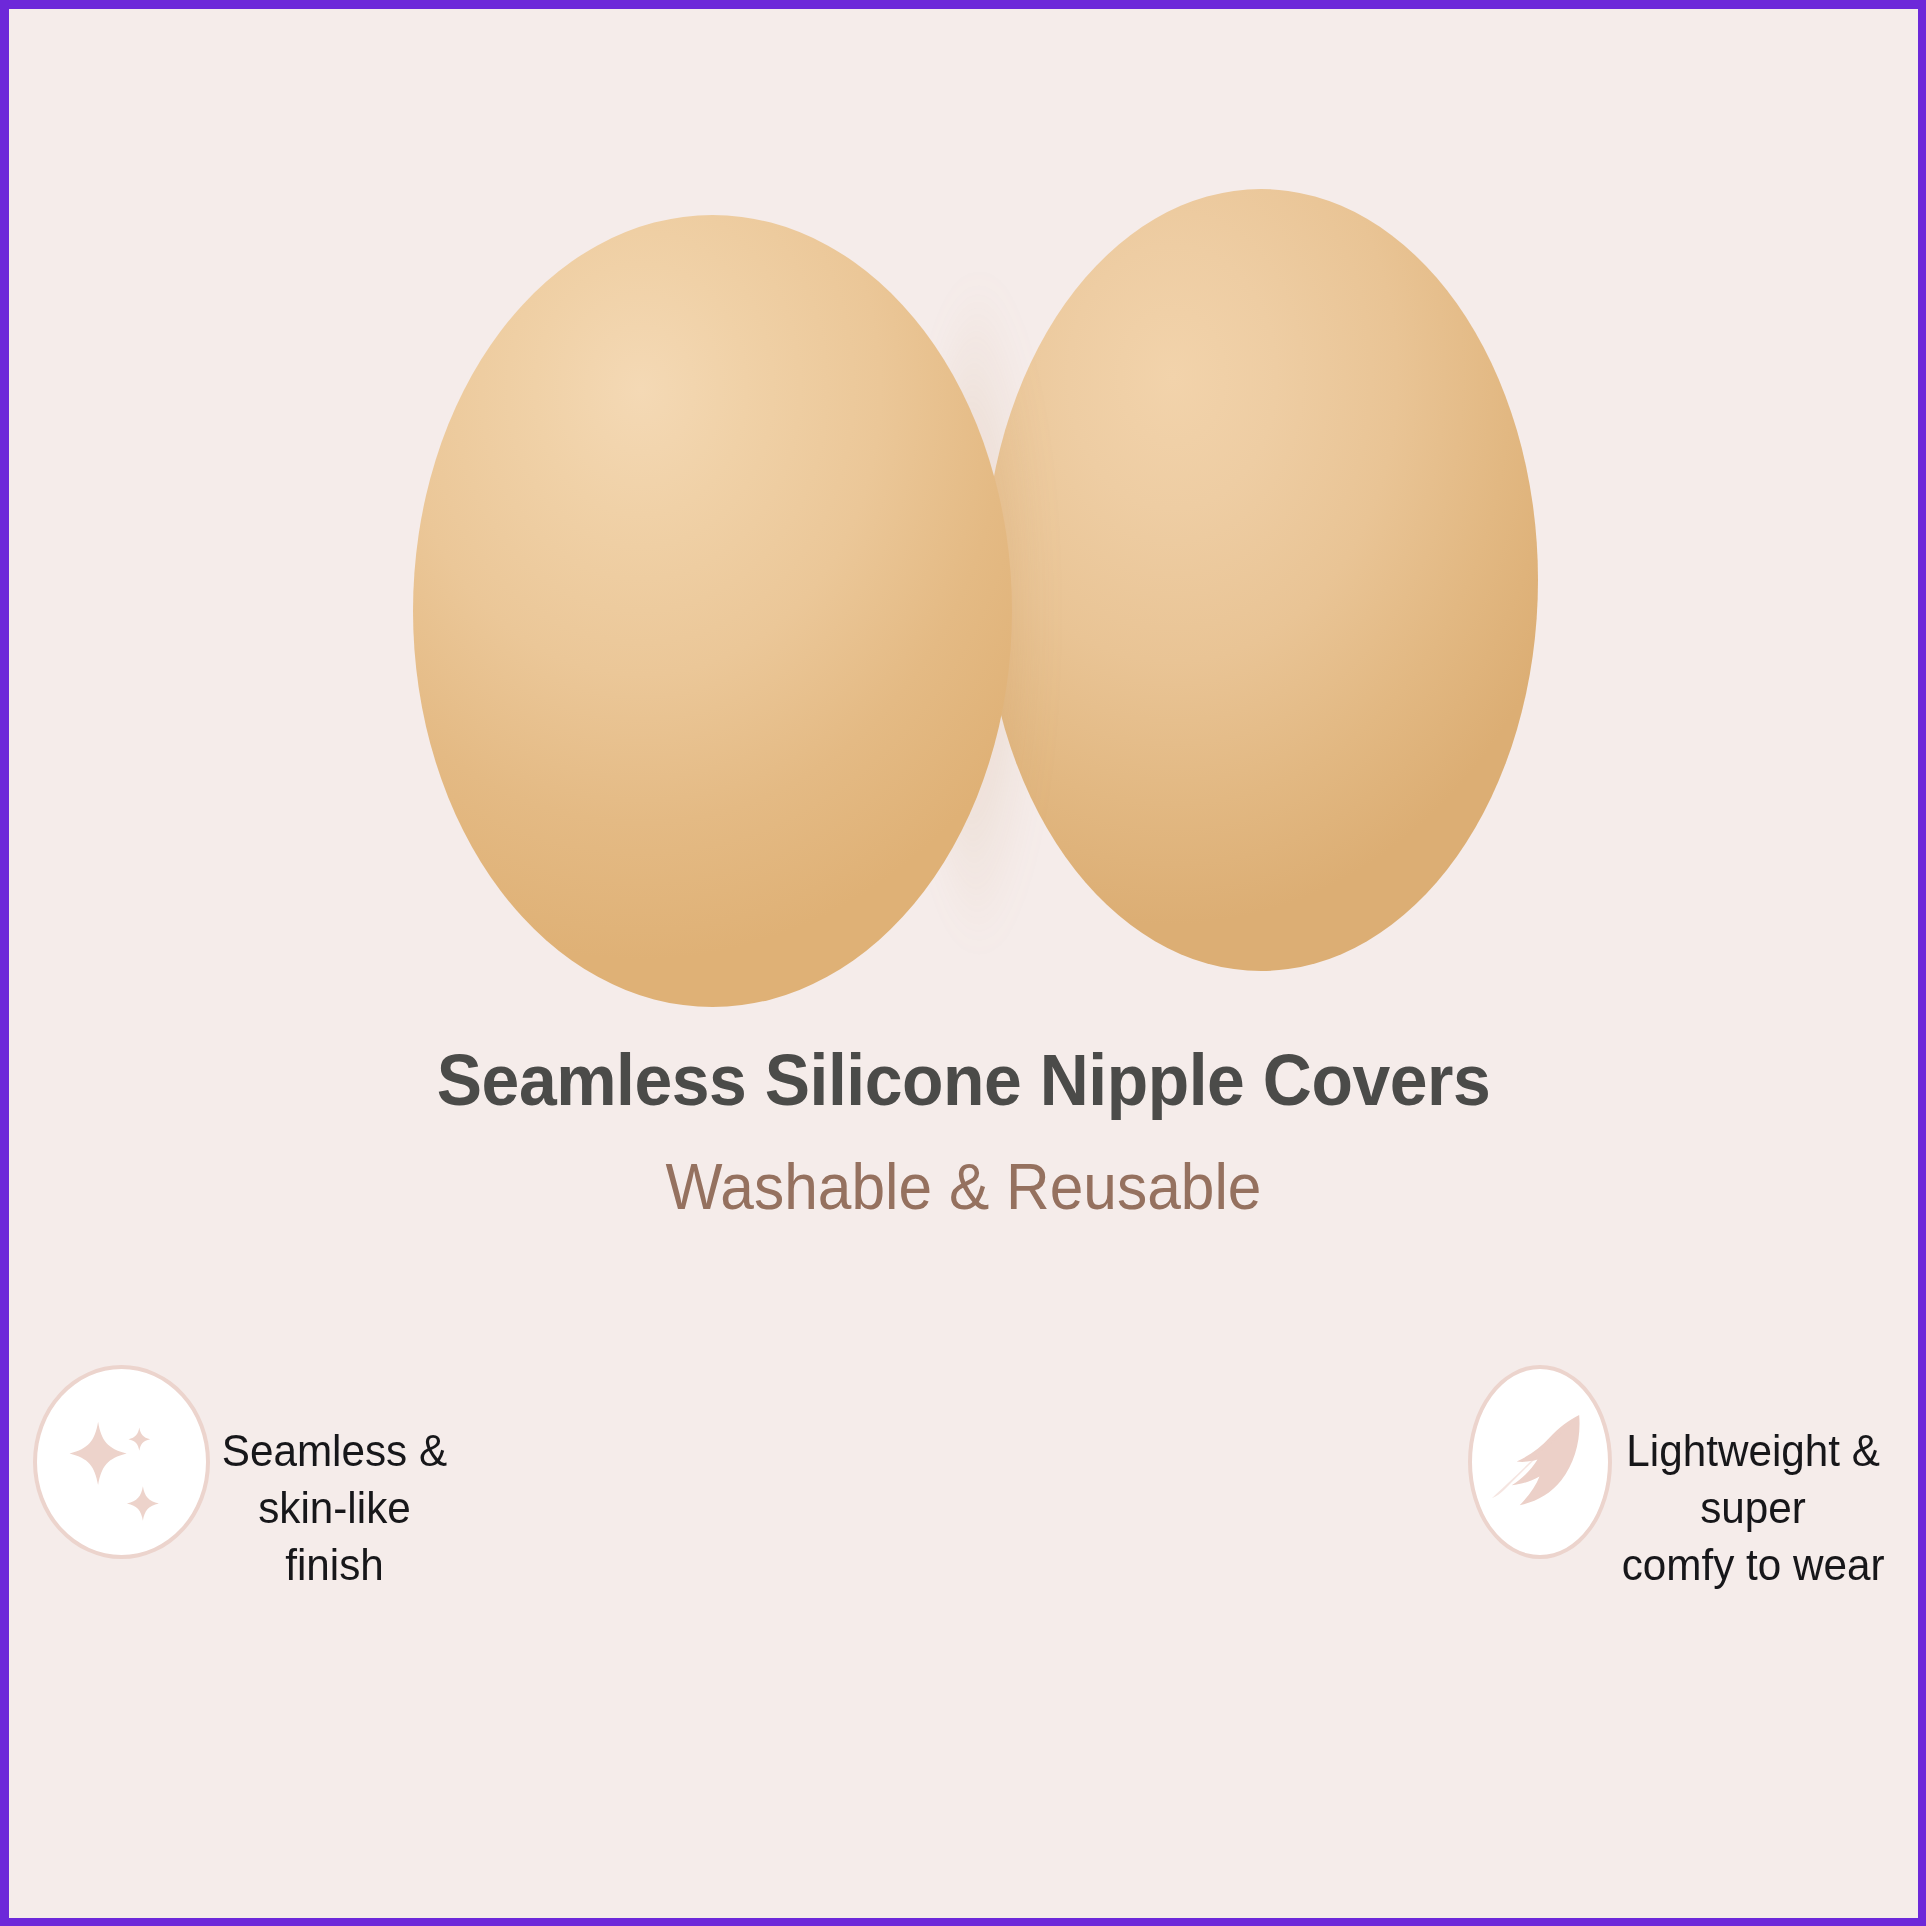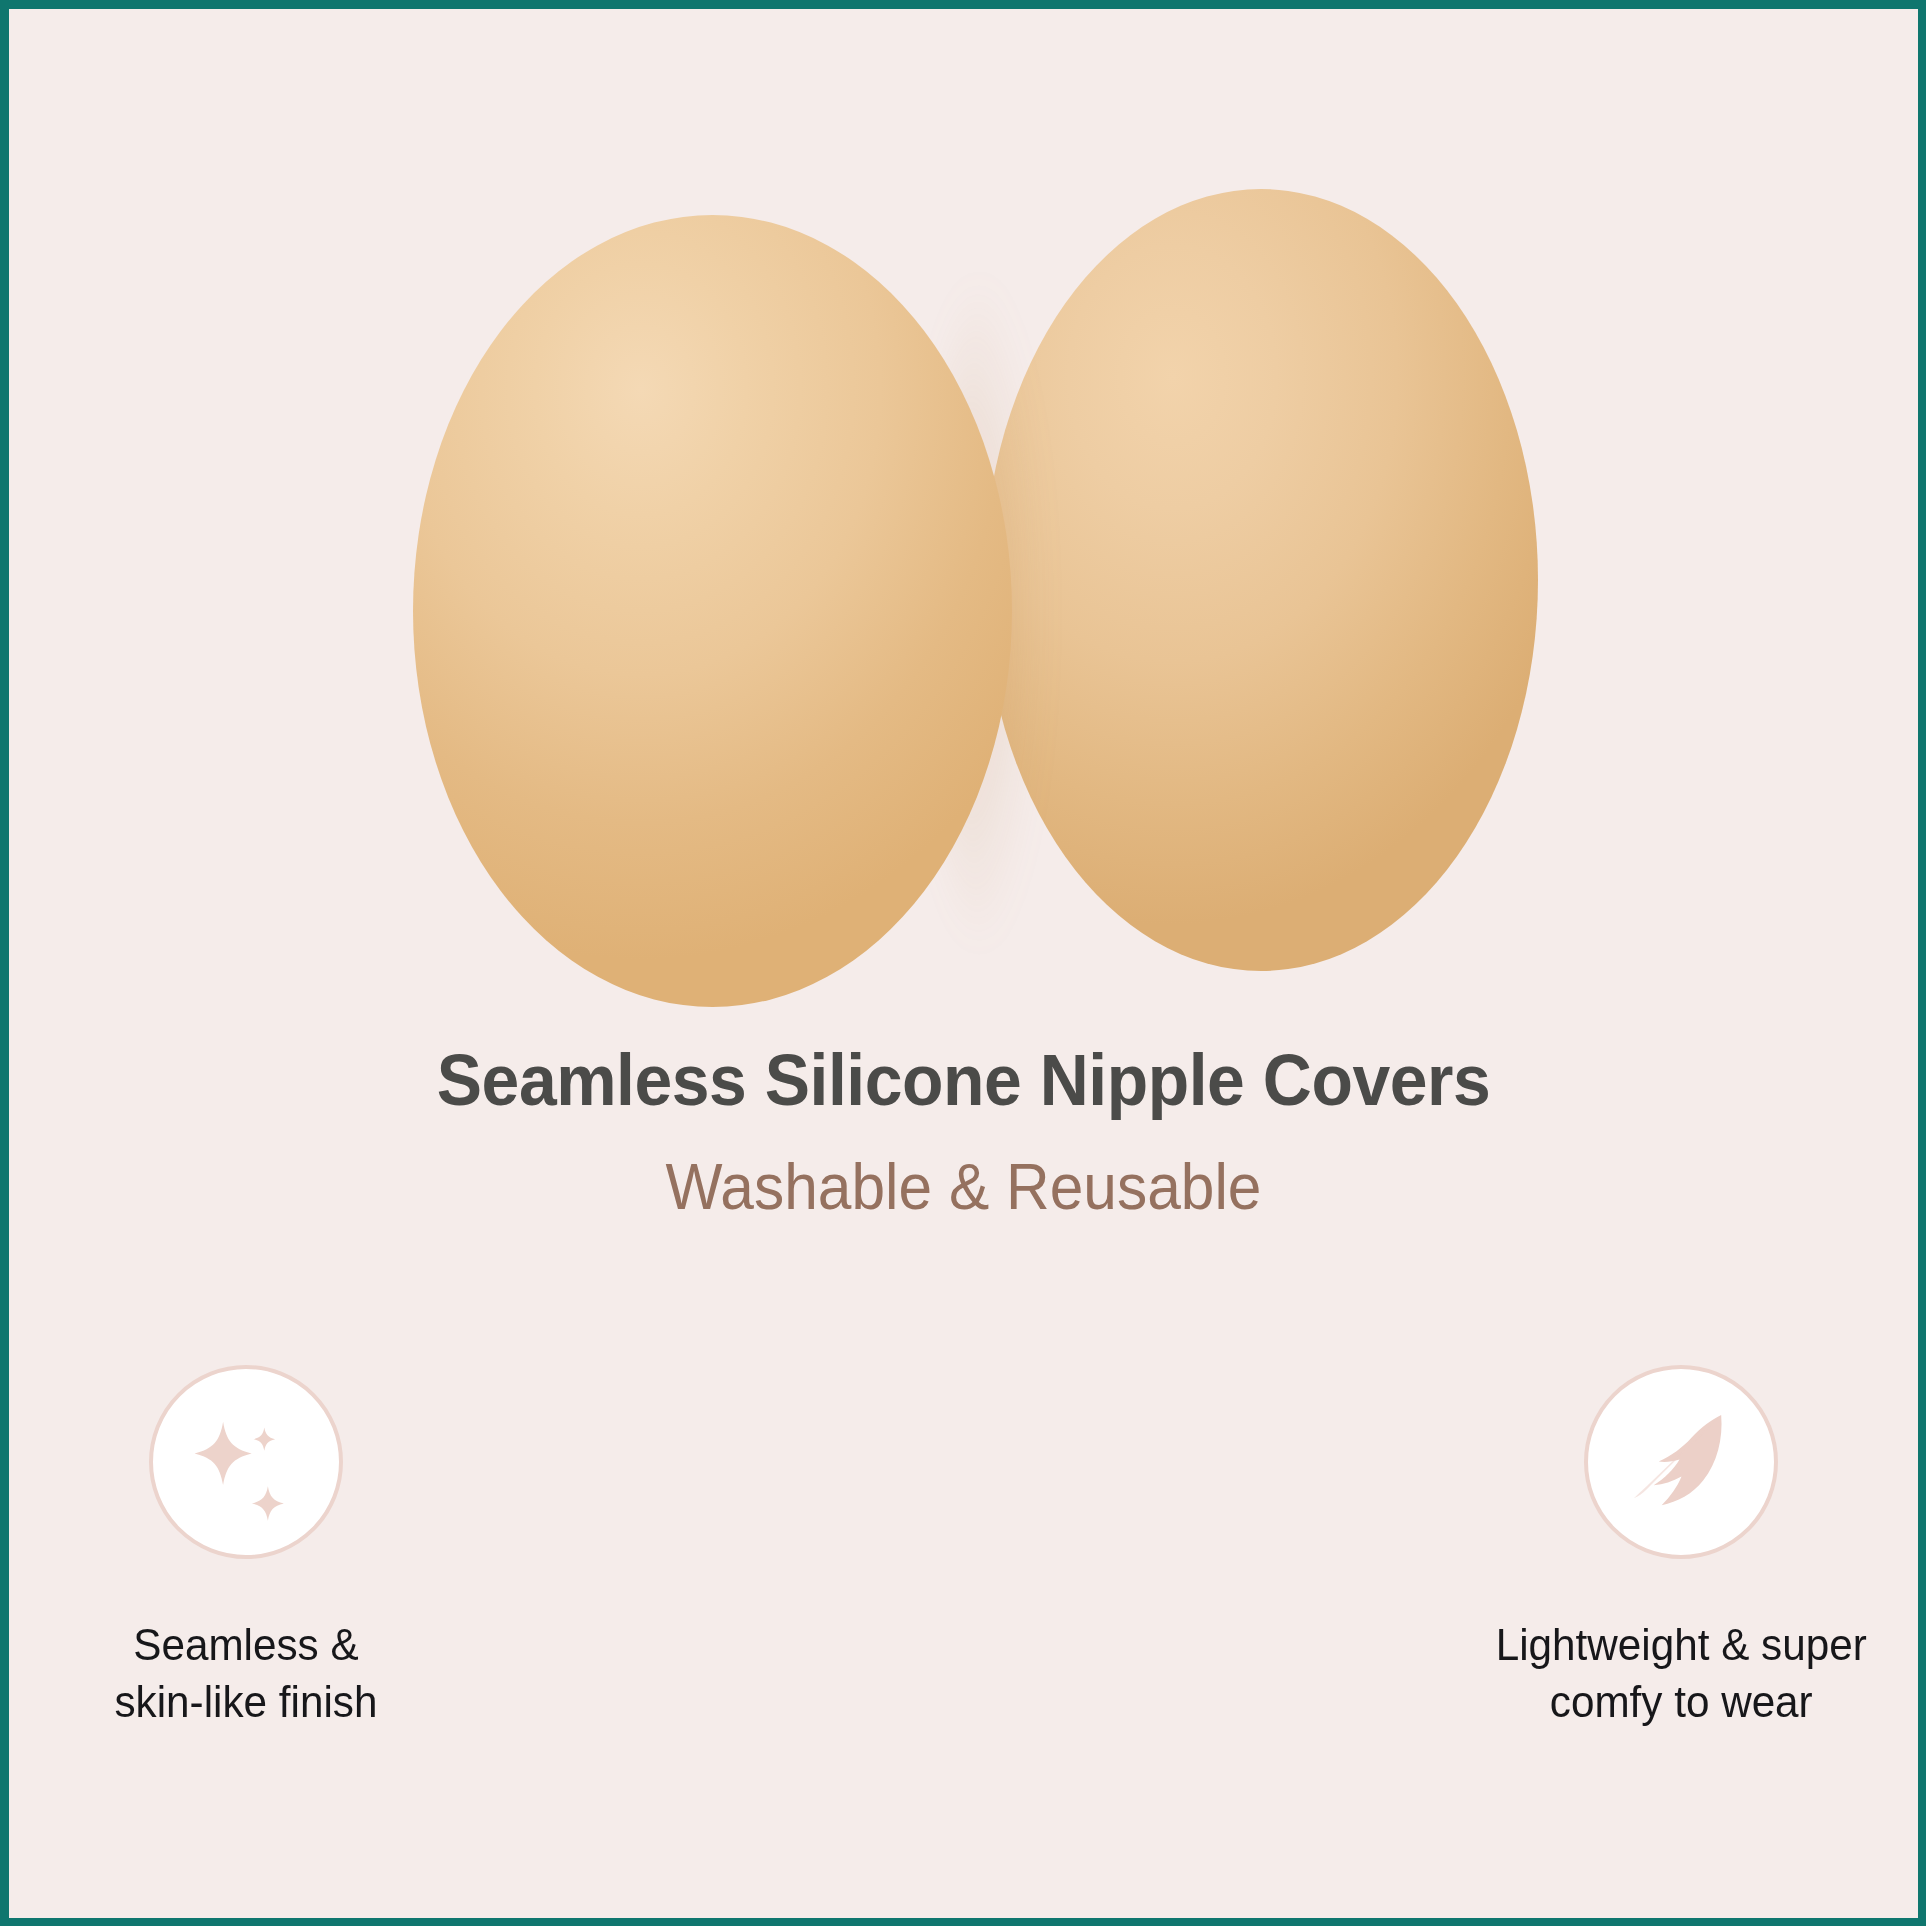--- a/index.html
+++ b/index.html
@@ -13,21 +13,21 @@
     font-family: "Liberation Sans", sans-serif;
     overflow: hidden;
   }
 
   #page {
     position: relative;
     width: 1927px;
     height: 1927px;
     background: #f5ecea;
     box-sizing: border-box;
-    border: 9px solid #0f766e;
+    border: 9px solid #6d28d9;
     overflow: hidden;
   }
 
   
   #product-hero {
     position: absolute;
     left: 0;
     top: 0;
     width: 1909px;
     height: 1030px;
@@ -118,22 +118,21 @@
     left: 24px;
     top: 1356px;
     width: 1861px;
     display: flex;
     align-items: flex-start;
     justify-content: space-between;
   }
   .feature {
     width: 426px;
     display: flex;
-    flex-direction: column;
-    align-items: center;
+    flex-direction: row;
   }
   .feature-icon-circle {
     width: 194px;
     height: 194px;
     border-radius: 50%;
     background: #ffffff;
     border: 4px solid #ecd4cd;
     display: flex;
     align-items: center;
     justify-content: center;

